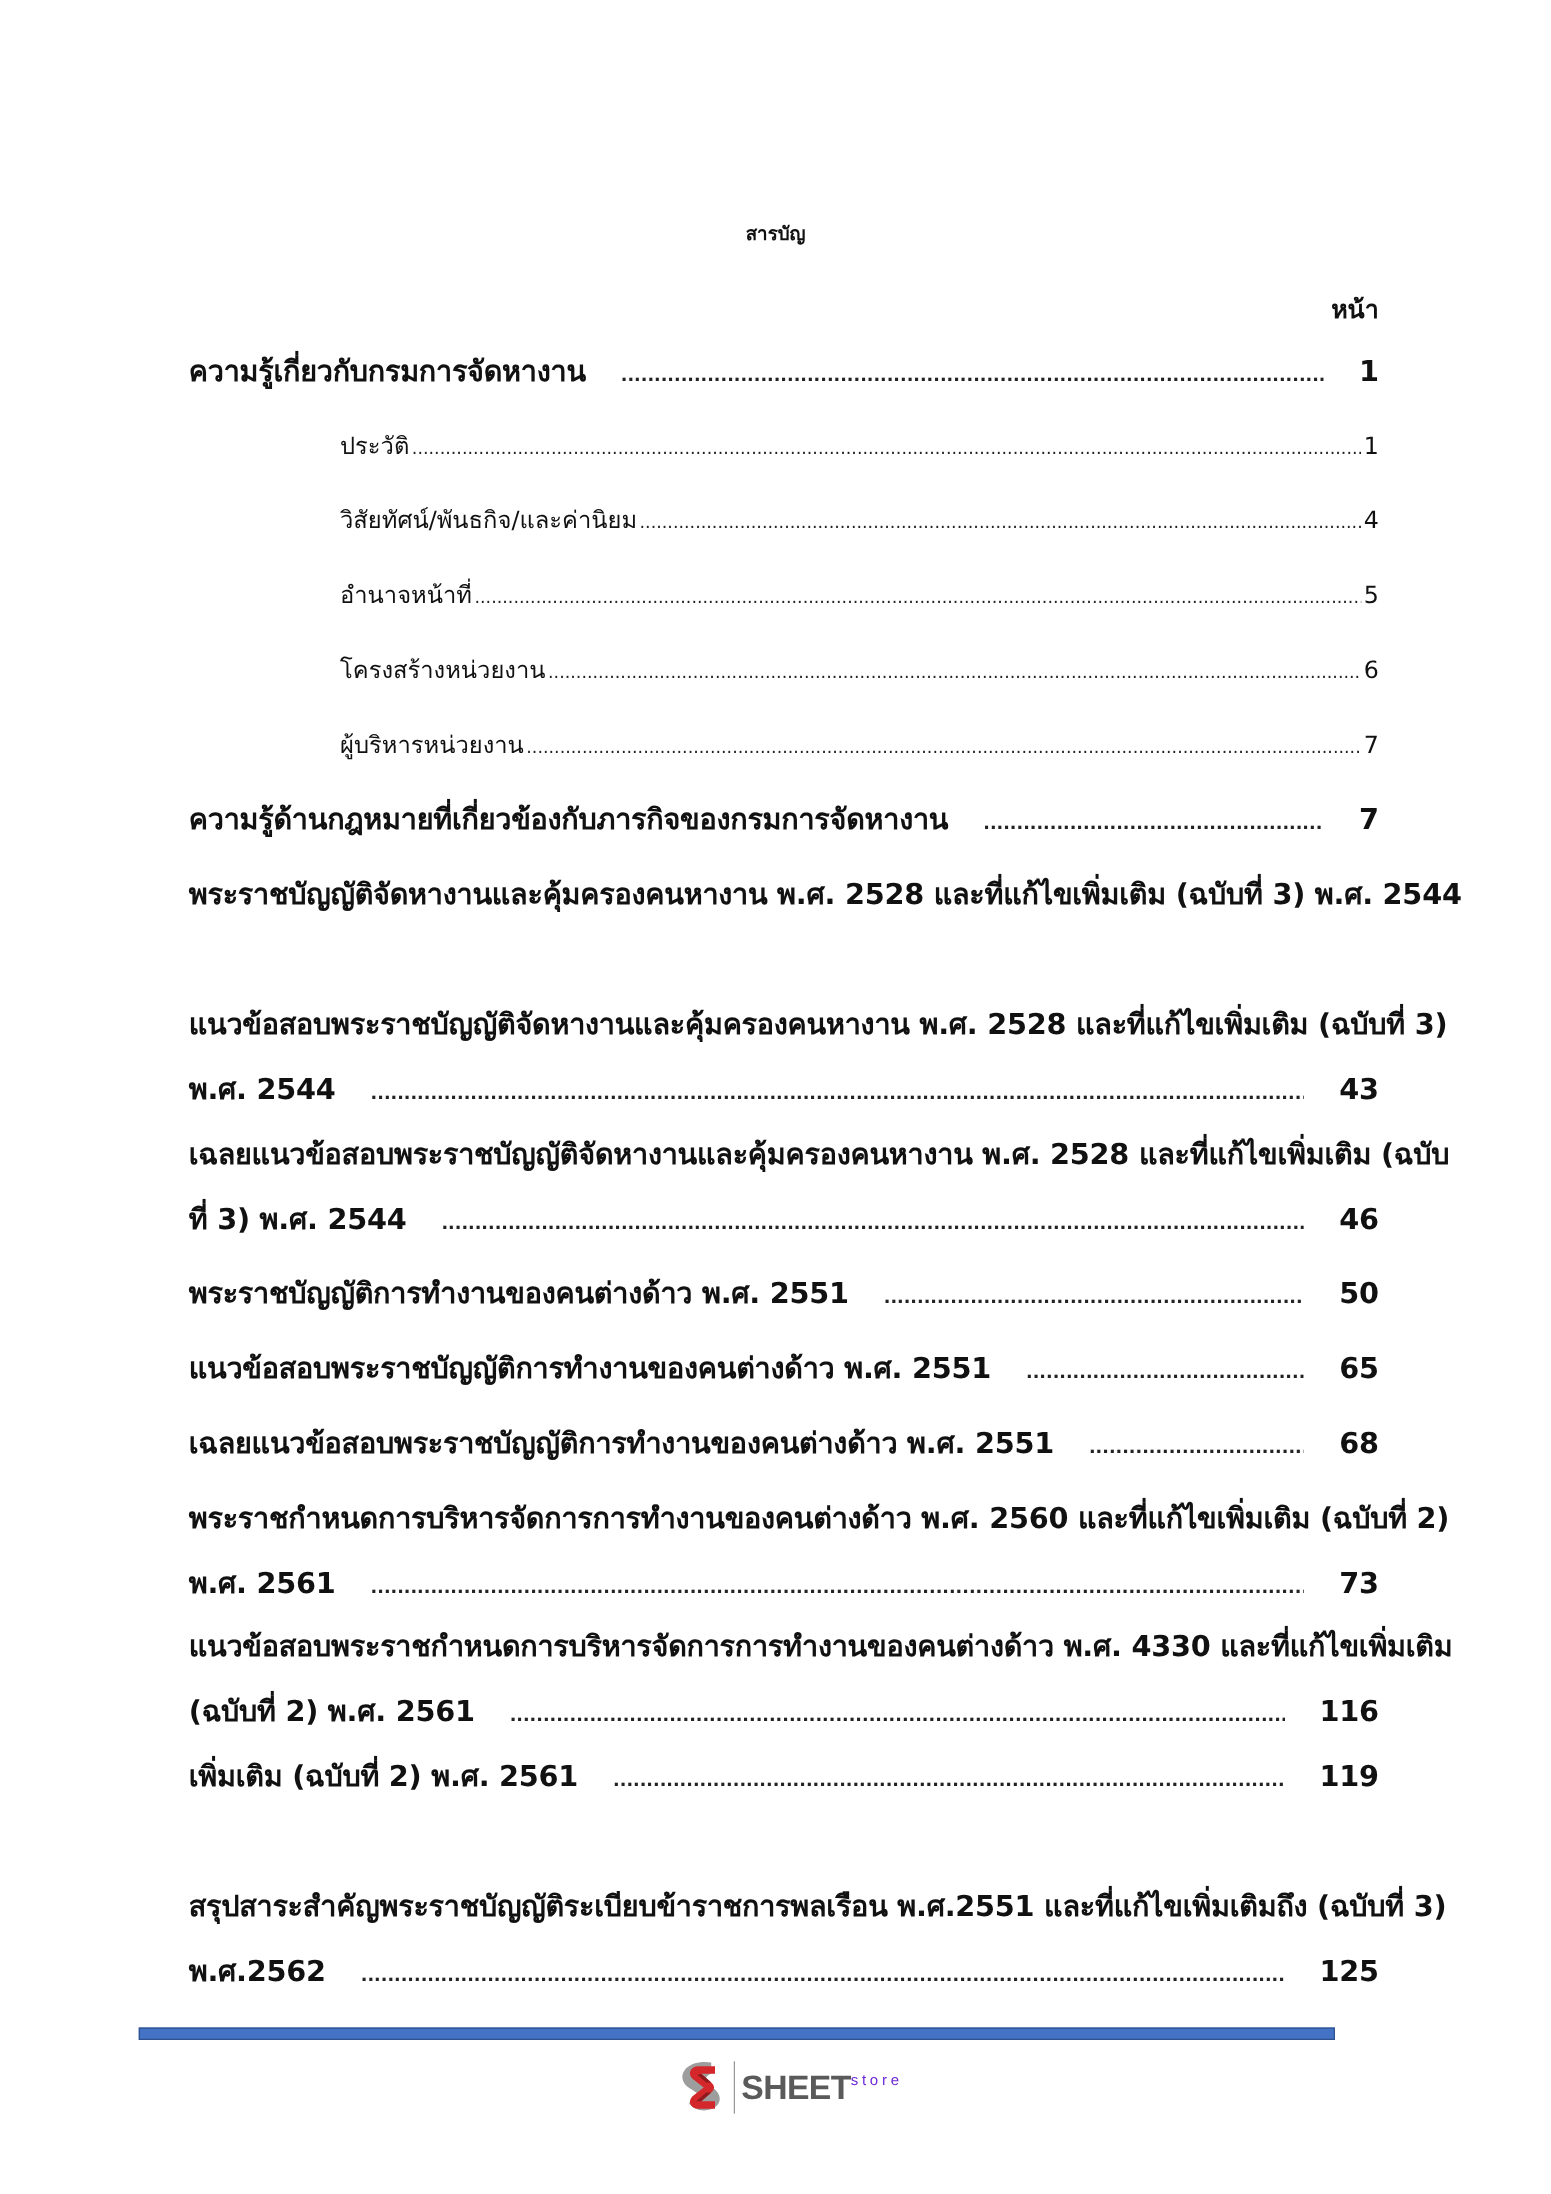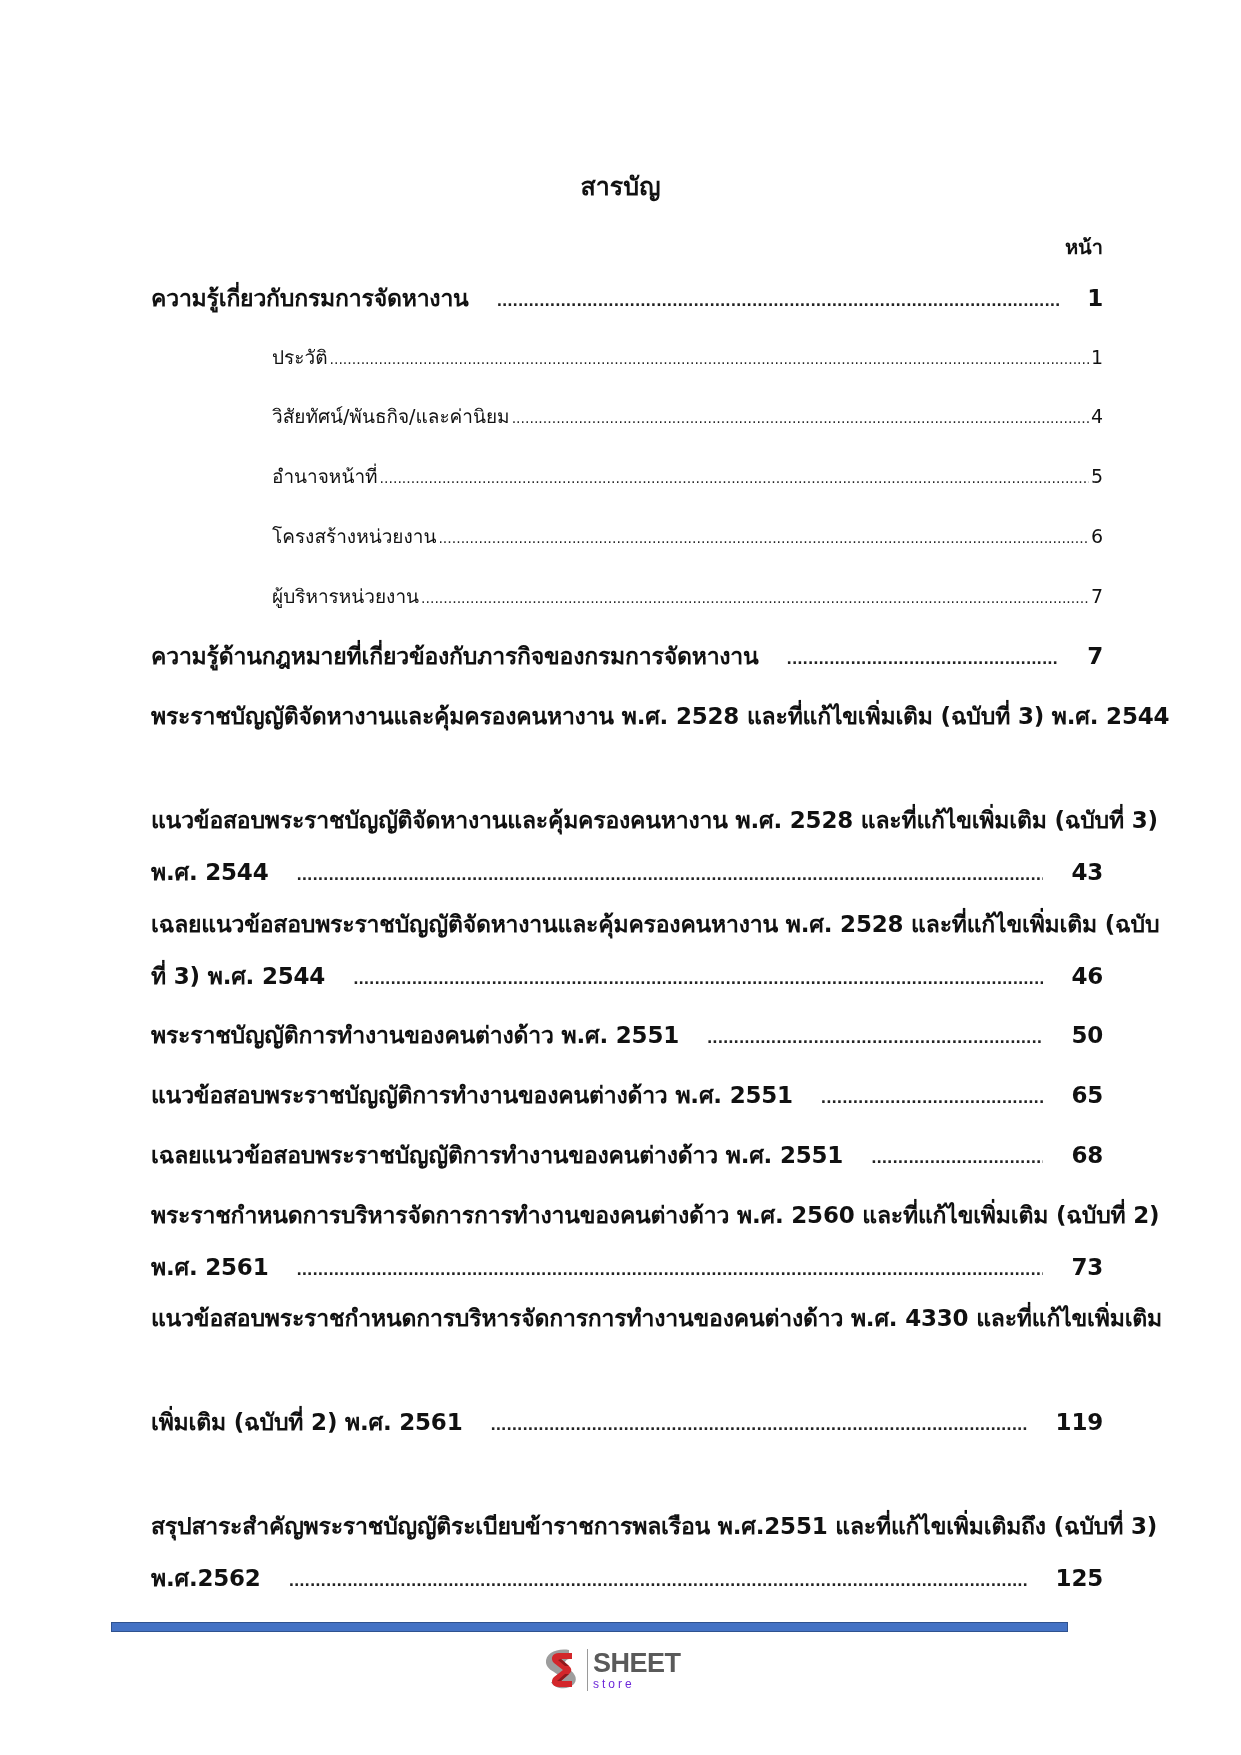--- a/index.html
+++ b/index.html
@@ -14,21 +14,21 @@
       overflow: hidden;
       font-family: "DejaVu Sans", "Liberation Sans", sans-serif;
       color: #111111;
     }
     .page-title {
       position: absolute;
       top: 172px;
       left: 0;
       width: 1241px;
       text-align: center;
-      font-size: 25px;
+      font-size: 15px;
       font-weight: bold;
       line-height: 30px;
     }
     .page-col-header {
       position: absolute;
       top: 232px;
       right: 138px;
       font-size: 20px;
       font-weight: bold;
       line-height: 30px;
@@ -87,21 +87,21 @@
       display: flex;
       align-items: center;
     }
     .logo-mark { width: 44px; height: 46px; }
     .logo-sep {
       width: 1px;
       height: 42px;
       background: #9a9a9a;
       margin: 0 5px 0 4px;
     }
-    .logo-text { display: flex; flex-direction: column; line-height: 1; }
+    .logo-text { display: flex; flex-direction: row; line-height: 1; }
     .logo-sheet {
       font-family: "Liberation Sans", sans-serif;
       font-weight: bold;
       font-size: 27px;
       color: #5a5a5a;
       letter-spacing: -0.5px;
     }
     .logo-store {
       font-family: "Liberation Sans", sans-serif;
       font-size: 12px;
@@ -234,20 +234,25 @@
       <div class="line">
           <span class="text">พ.ศ. 2561 </span>
           <span class="dots"></span>
           <span class="num">73</span>
         </div>
     </div>
 
     <div class="entry bold" style="top:1303px">
       <div class="line">
           <span class="text">แนวข้อสอบพระราชกำหนดการบริหารจัดการการทำงานของคนต่างด้าว พ.ศ. 4330 และที่แก้ไขเพิ่มเติม</span>
+        </div>
+      <div class="line">
+          <span class="text">(ฉบับที่ 2) พ.ศ. 2561</span>
+          <span class="dots"></span>
+          <span class="num">116</span>
         </div>
     </div>
 
     <div class="entry bold" style="top:1407px">
       <div class="line">
           <span class="text">เพิ่มเติม (ฉบับที่ 2) พ.ศ. 2561 </span>
           <span class="dots"></span>
           <span class="num">119</span>
         </div>
     </div>

